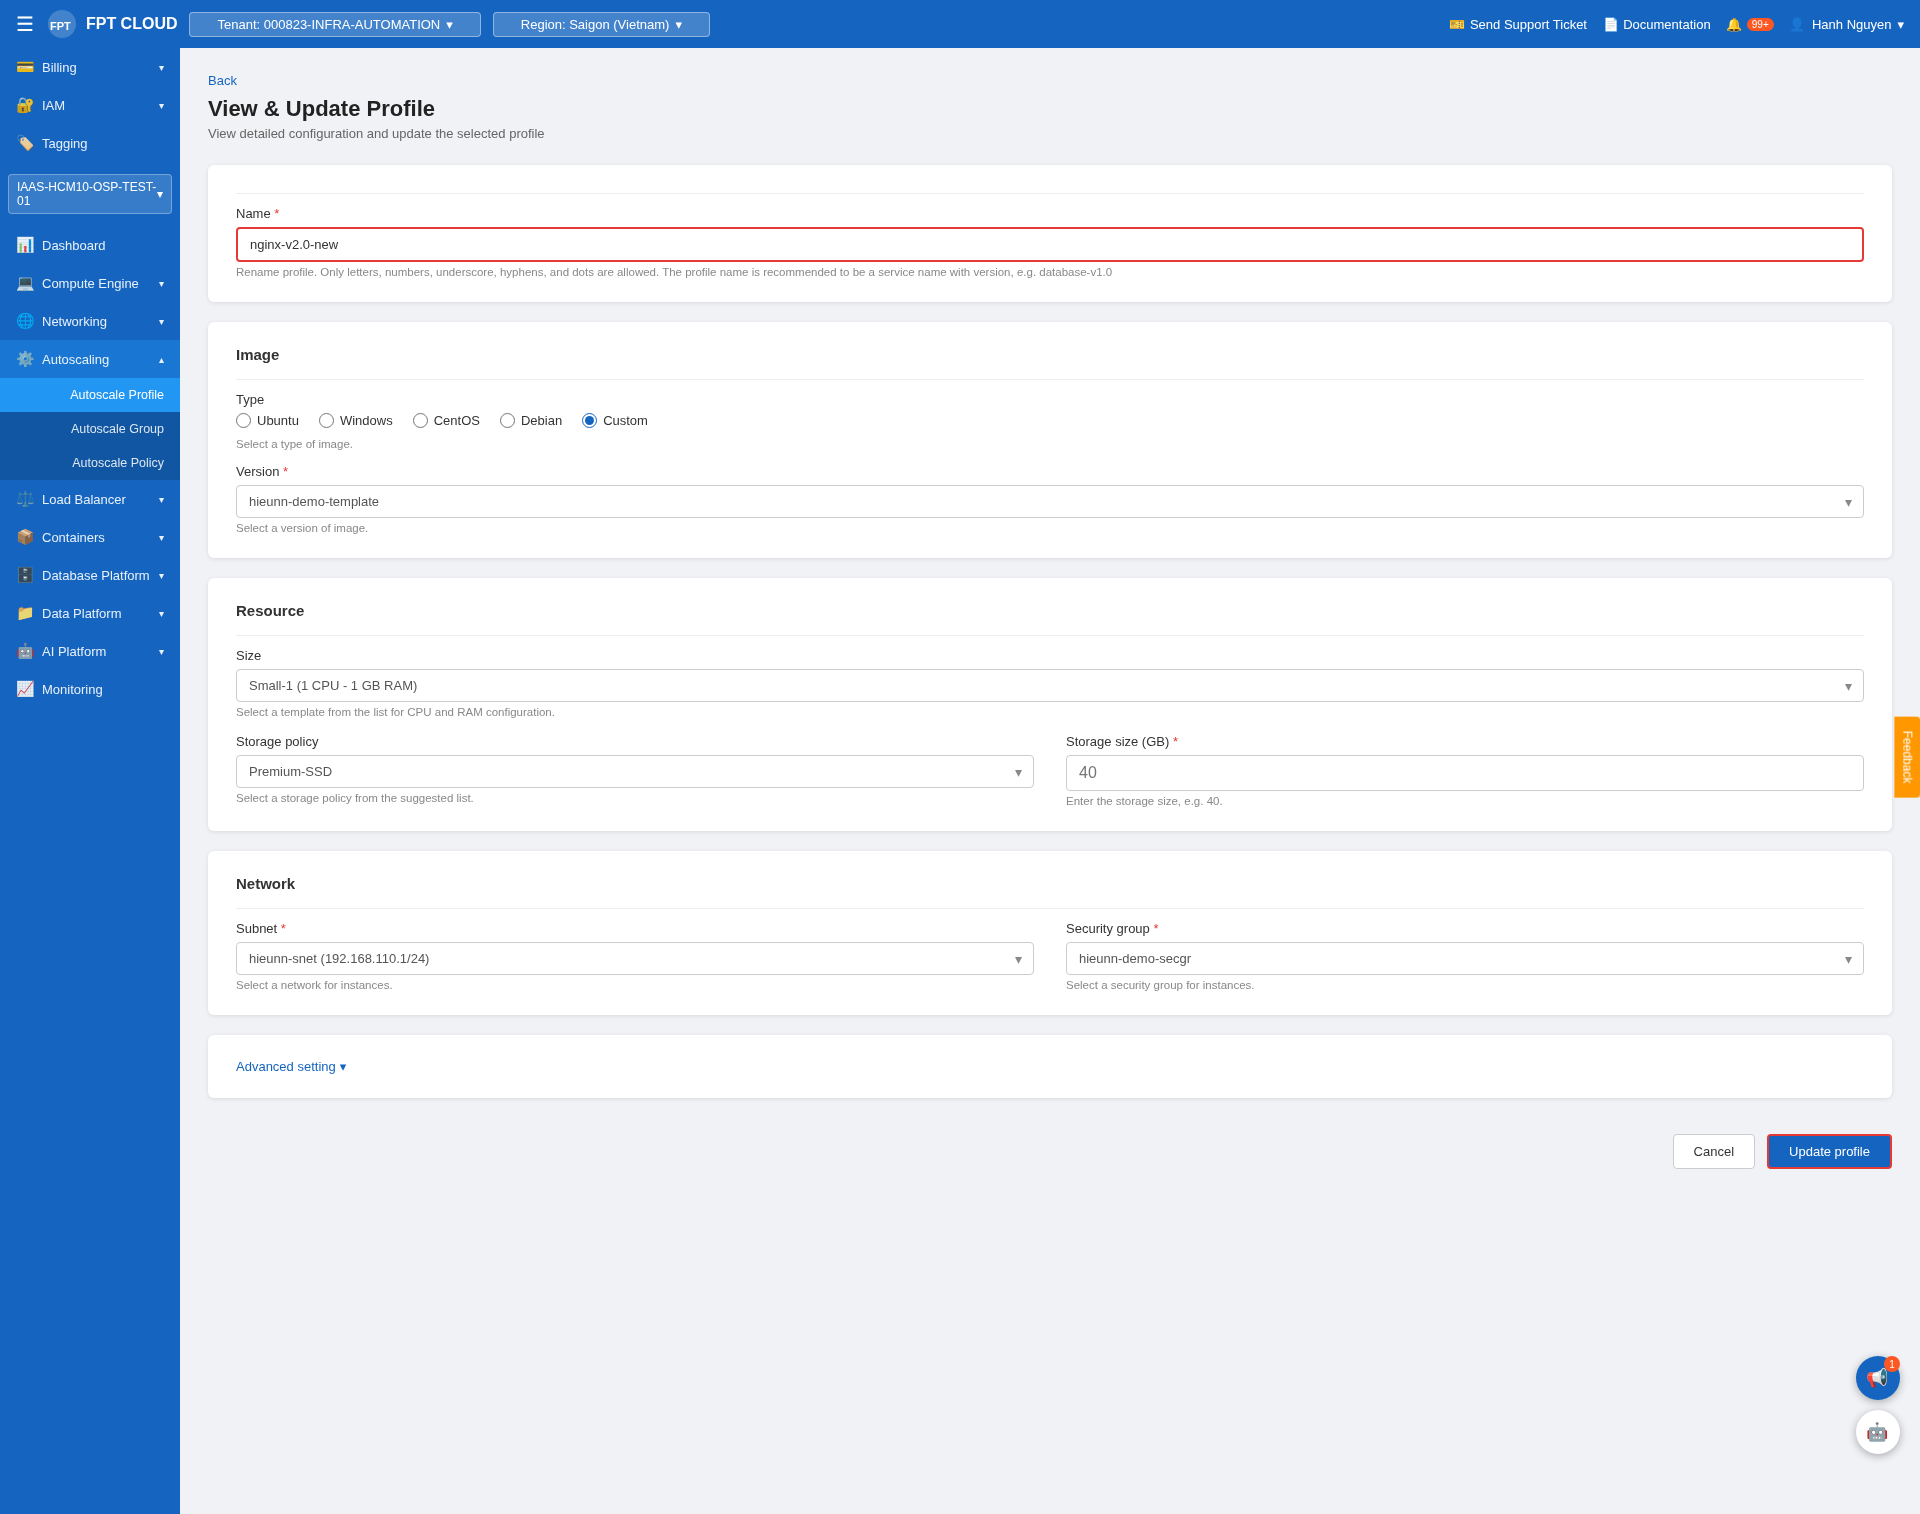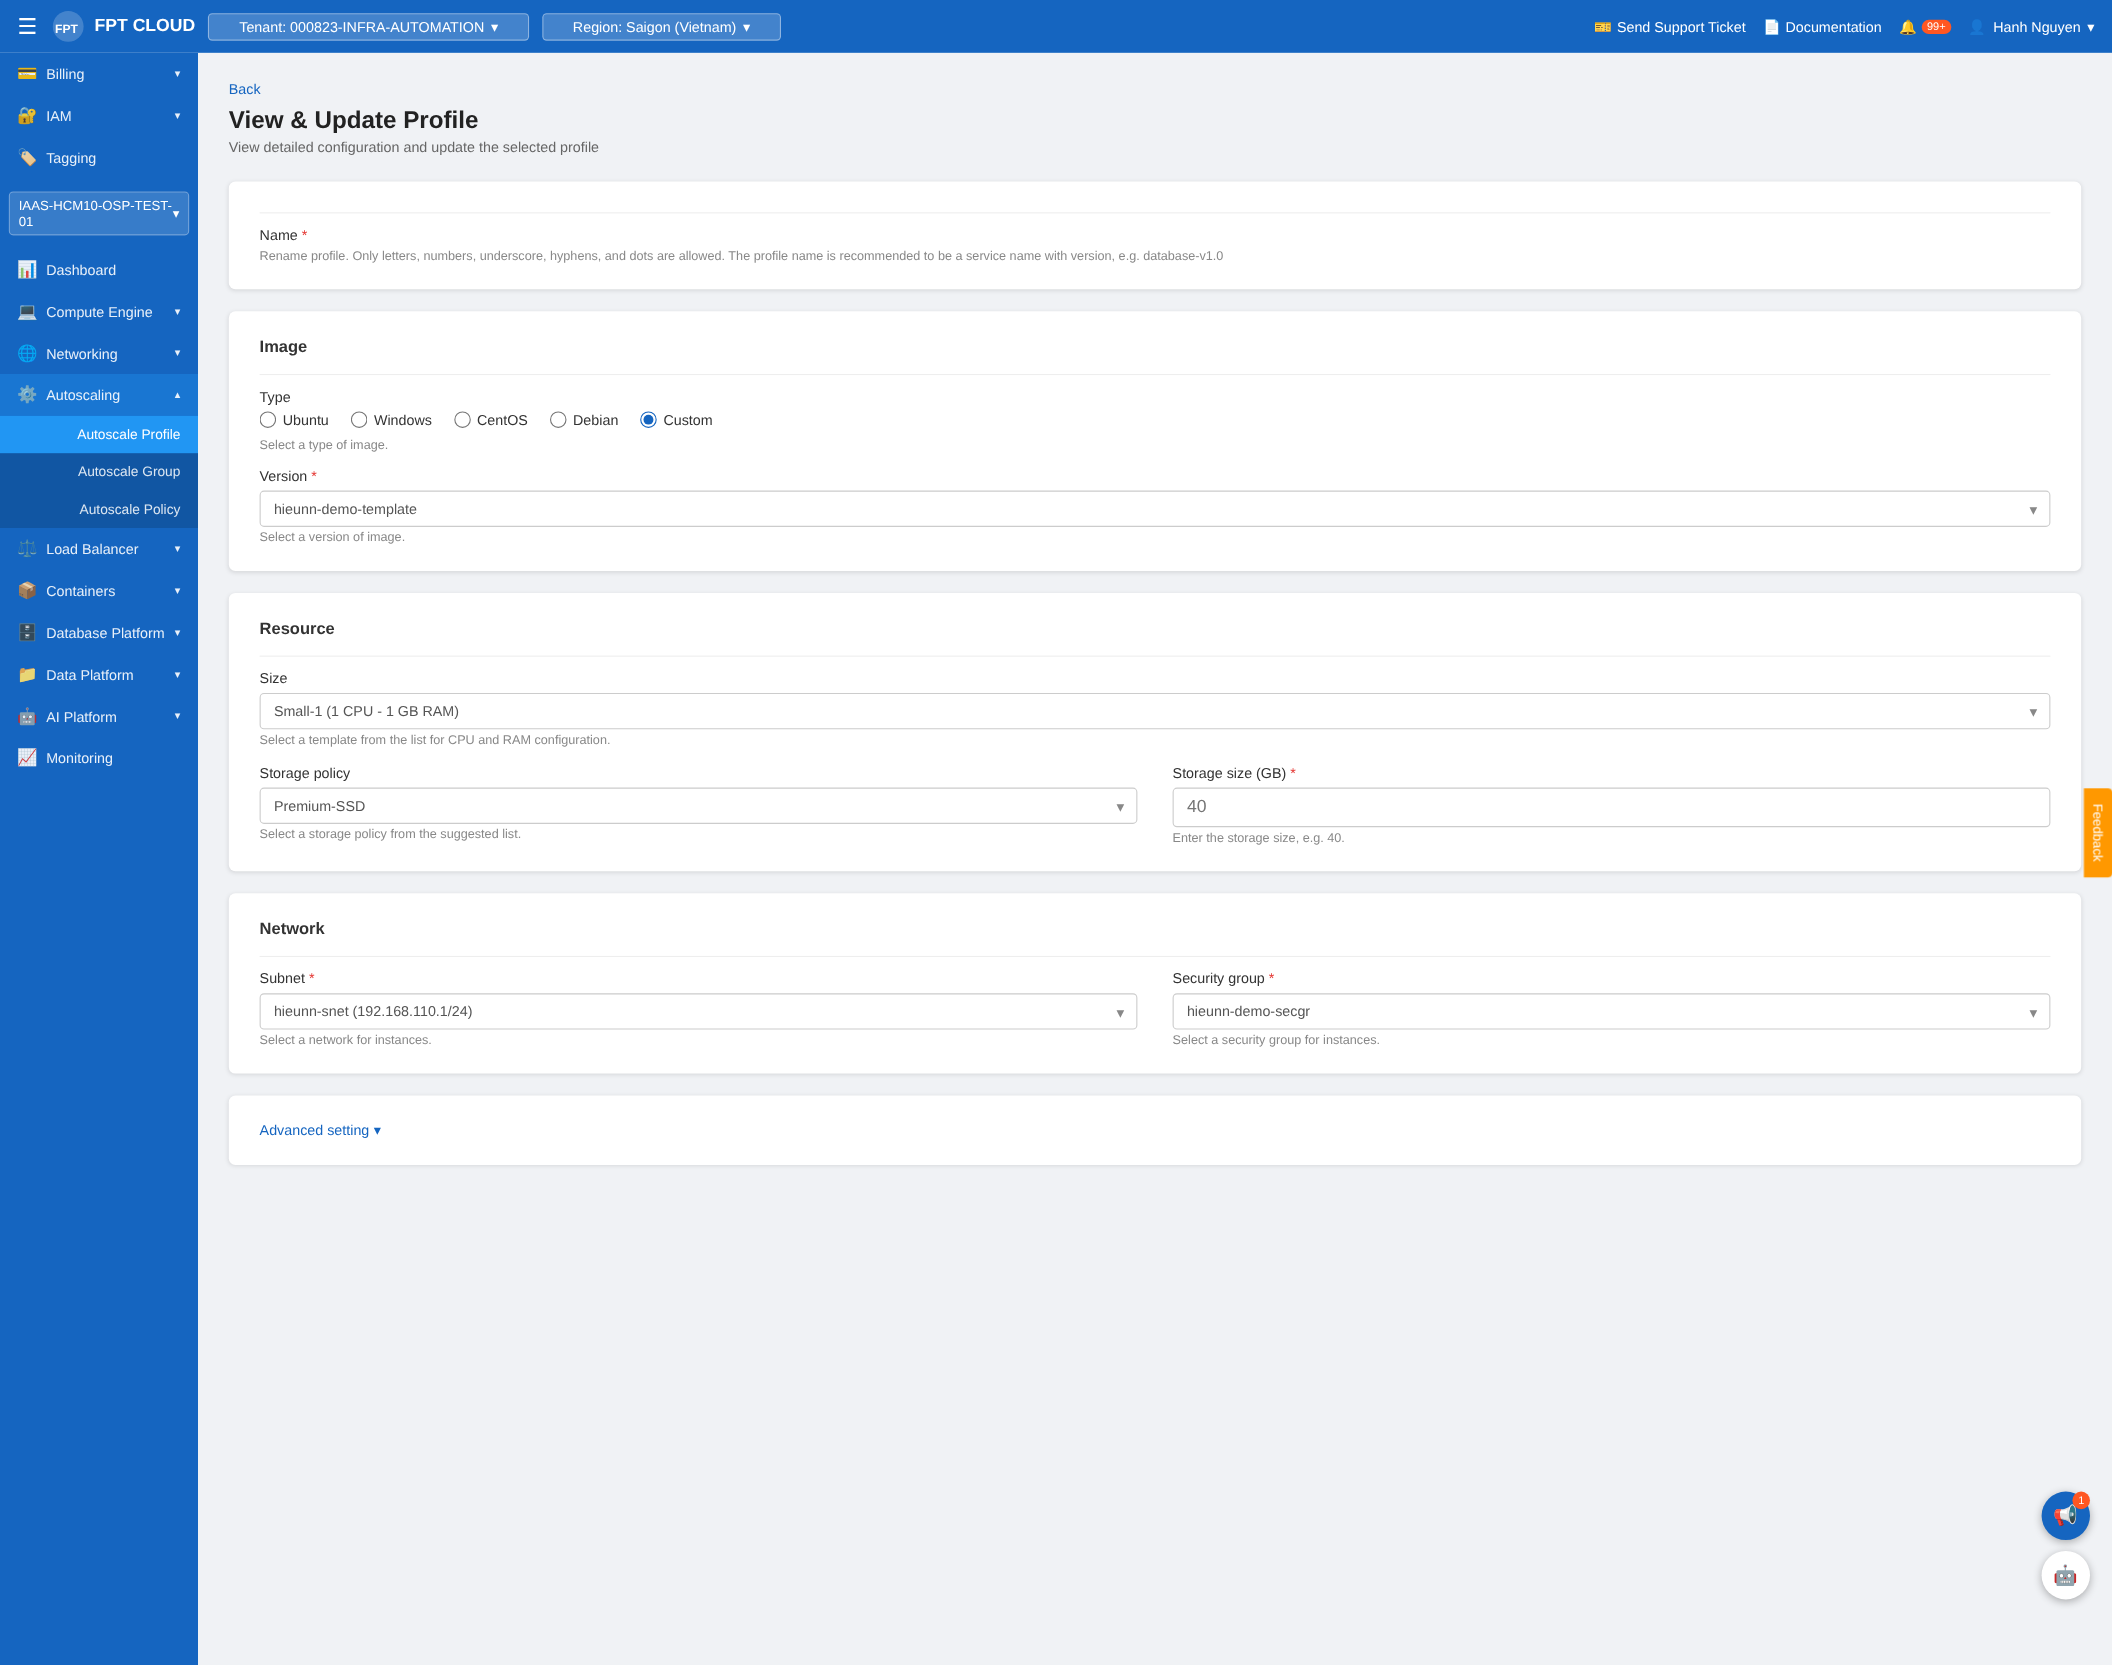--- a/index.html
+++ b/index.html
@@ -217,20 +217,23 @@
     <h1 class="page-title">View &amp; Update Profile</h1>
     <p class="page-subtitle">View detailed configuration and update the selected profile</p>
 
     
     <div class="card">
       <hr class="divider">
       <label class="form-label">
         <span>Name</span>
         <span class="required"> *</span>
       </label>
+      <div class="name-input-wrapper">
+        <input type="text" class="form-input" value="nginx-v2.0-new" style="">
+      </div>
       <p class="form-hint">Rename profile. Only letters, numbers, underscore, hyphens, and dots are allowed. The profile name is recommended to be a service name with version, e.g. database-v1.0</p>
     </div>
 
     
     <div class="card">
       <div class="card-section-title">Image</div>
       <hr class="divider">
       <label class="form-label">Type</label>
       <div class="radio-group">
         <label class="radio-option">
@@ -335,20 +338,24 @@
 
     
     <div class="card">
       <a class="advanced-link">
         <span>Advanced setting</span>
         <span>▾</span>
       </a>
     </div>
 
     
+    <div class="footer-actions">
+      <button class="btn-cancel">Cancel</button>
+      <button class="btn-primary">Update profile</button>
+    </div>
   </main>
 </div>
 
 <div class="feedback-tab">
   <span>Feedback</span>
 </div>
 
 <div class="fab-container">
   <div class="fab fab-blue">
     📢

